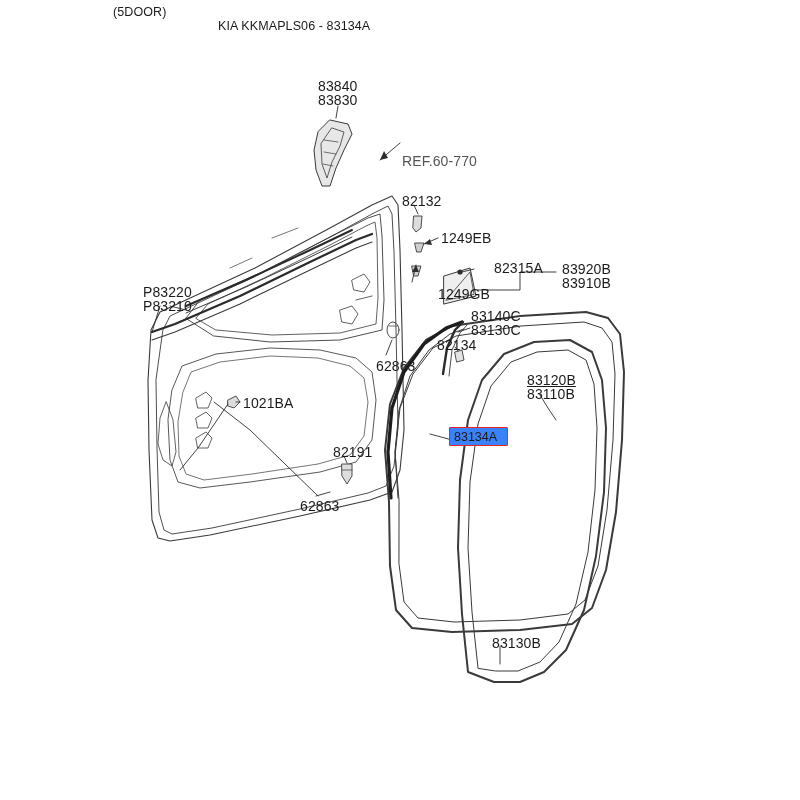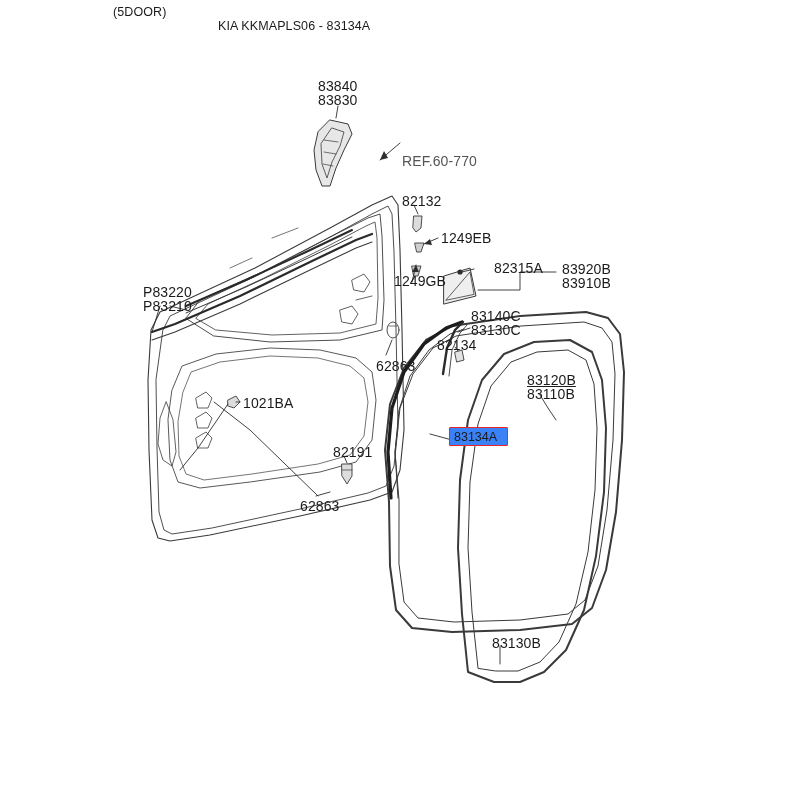--- a/index.html
+++ b/index.html
@@ -217,21 +217,21 @@
   <div class="lbl title" style="left:218px; top:19px;">KIA KKMAPLS06 - 83134A</div>
 
   <div class="lbl" style="left:318px; top:79px;">83840</div>
   <div class="lbl" style="left:318px; top:93px;">83830</div>
   <div class="lbl ref" style="left:402px; top:133px;margin-top:21px;">REF.60-770</div>
   <div class="lbl" style="left:402px; top:194px;">82132</div>
   <div class="lbl" style="left:441px; top:231px;">1249EB</div>
   <div class="lbl" style="left:478px; top:261px;margin-left:16px;">82315A</div>
   <div class="lbl" style="left:562px; top:262px;">83920B</div>
   <div class="lbl" style="left:562px; top:276px;">83910B</div>
-  <div class="lbl" style="left:394px; top:274px;">1249GB</div>
+  <div class="lbl" style="left:394px; top:287px;padding-left:44px;">1249GB</div>
   <div class="lbl" style="left:143px; top:285px;">P83220</div>
   <div class="lbl" style="left:143px; top:299px;">P83210</div>
   <div class="lbl" style="left:471px; top:309px;">83140C</div>
   <div class="lbl" style="left:471px; top:323px;">83130C</div>
   <div class="lbl" style="left:437px; top:338px;">82134</div>
   <div class="lbl" style="left:376px; top:359px;">62863</div>
   <div class="lbl" style="left:527px; top:373px;text-decoration:underline;">83120B</div>
   <div class="lbl" style="left:527px; top:387px;">83110B</div>
   <div class="lbl" style="left:243px; top:396px;">1021BA</div>
   <div class="lbl" style="left:333px; top:445px;">82191</div>

